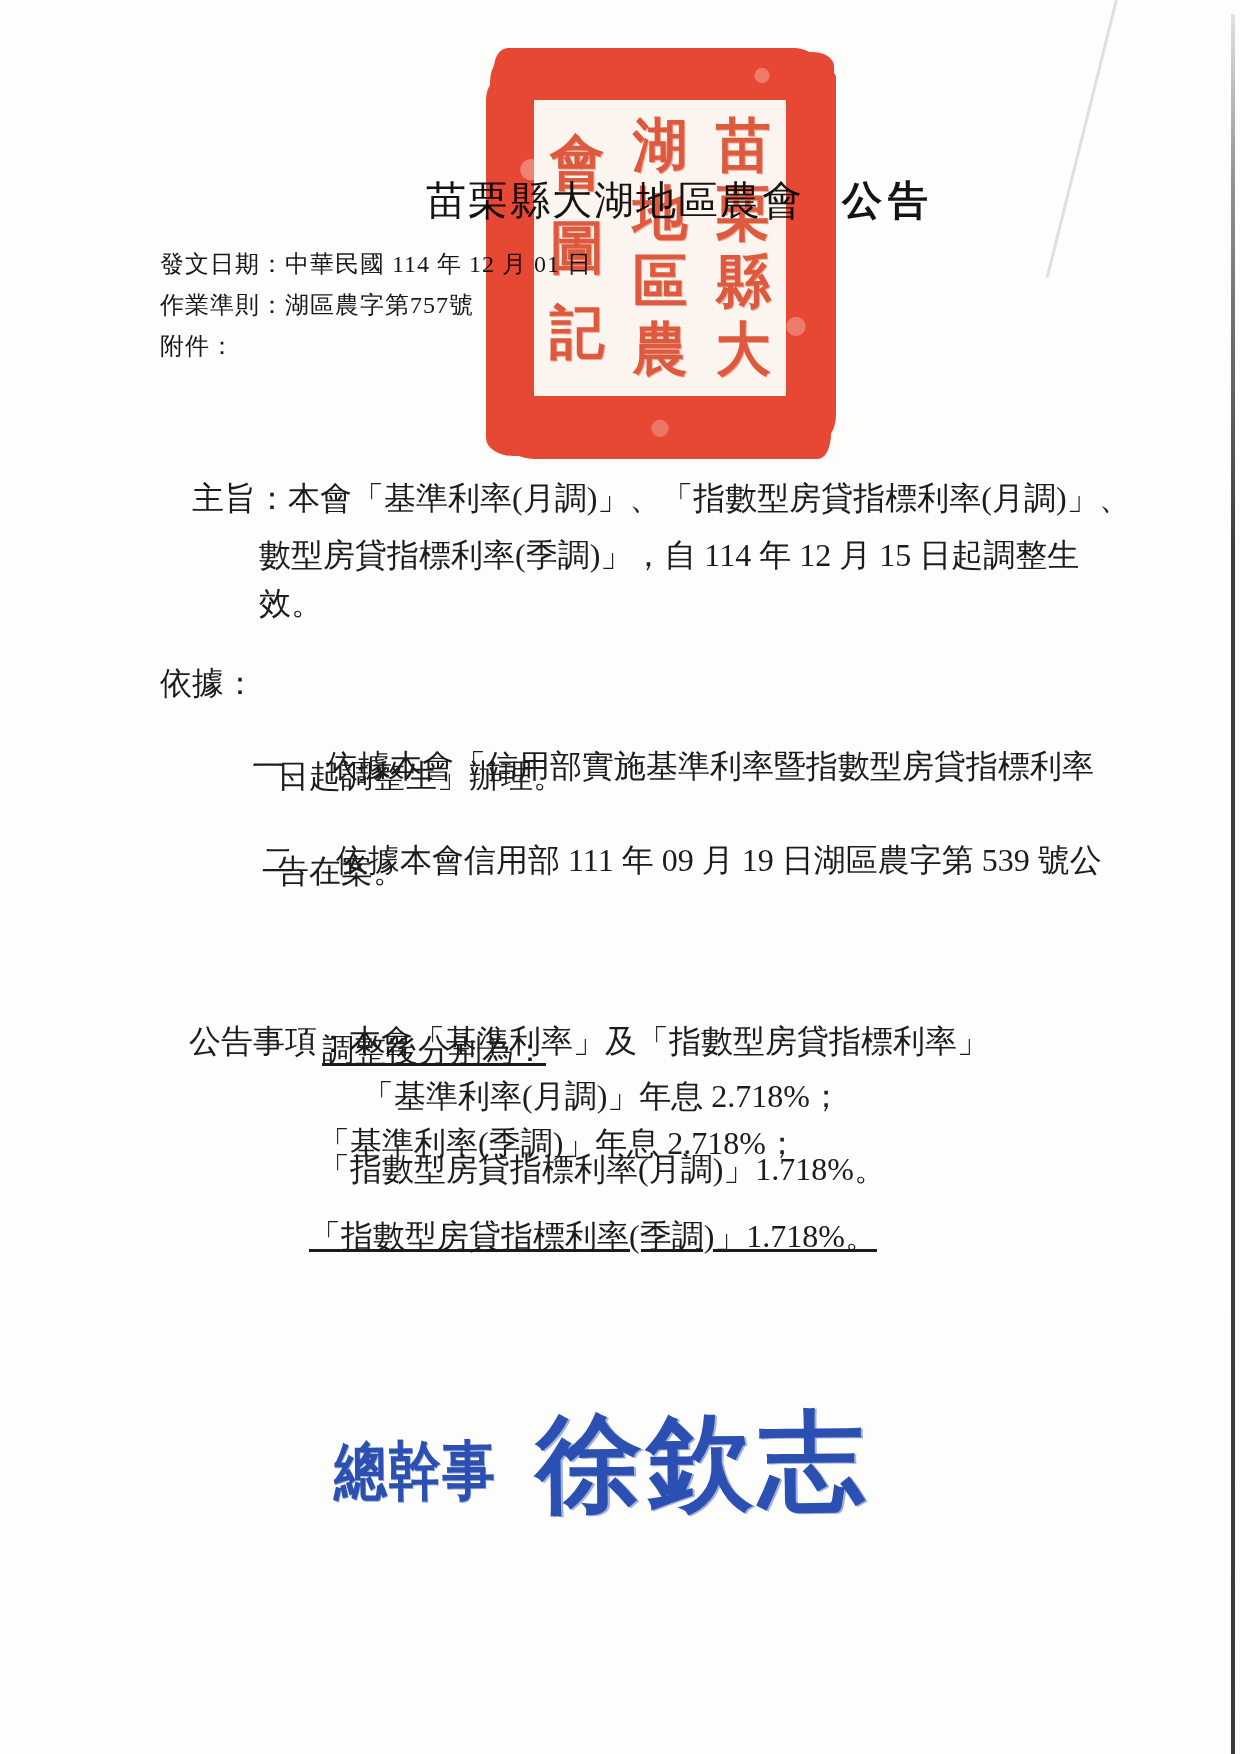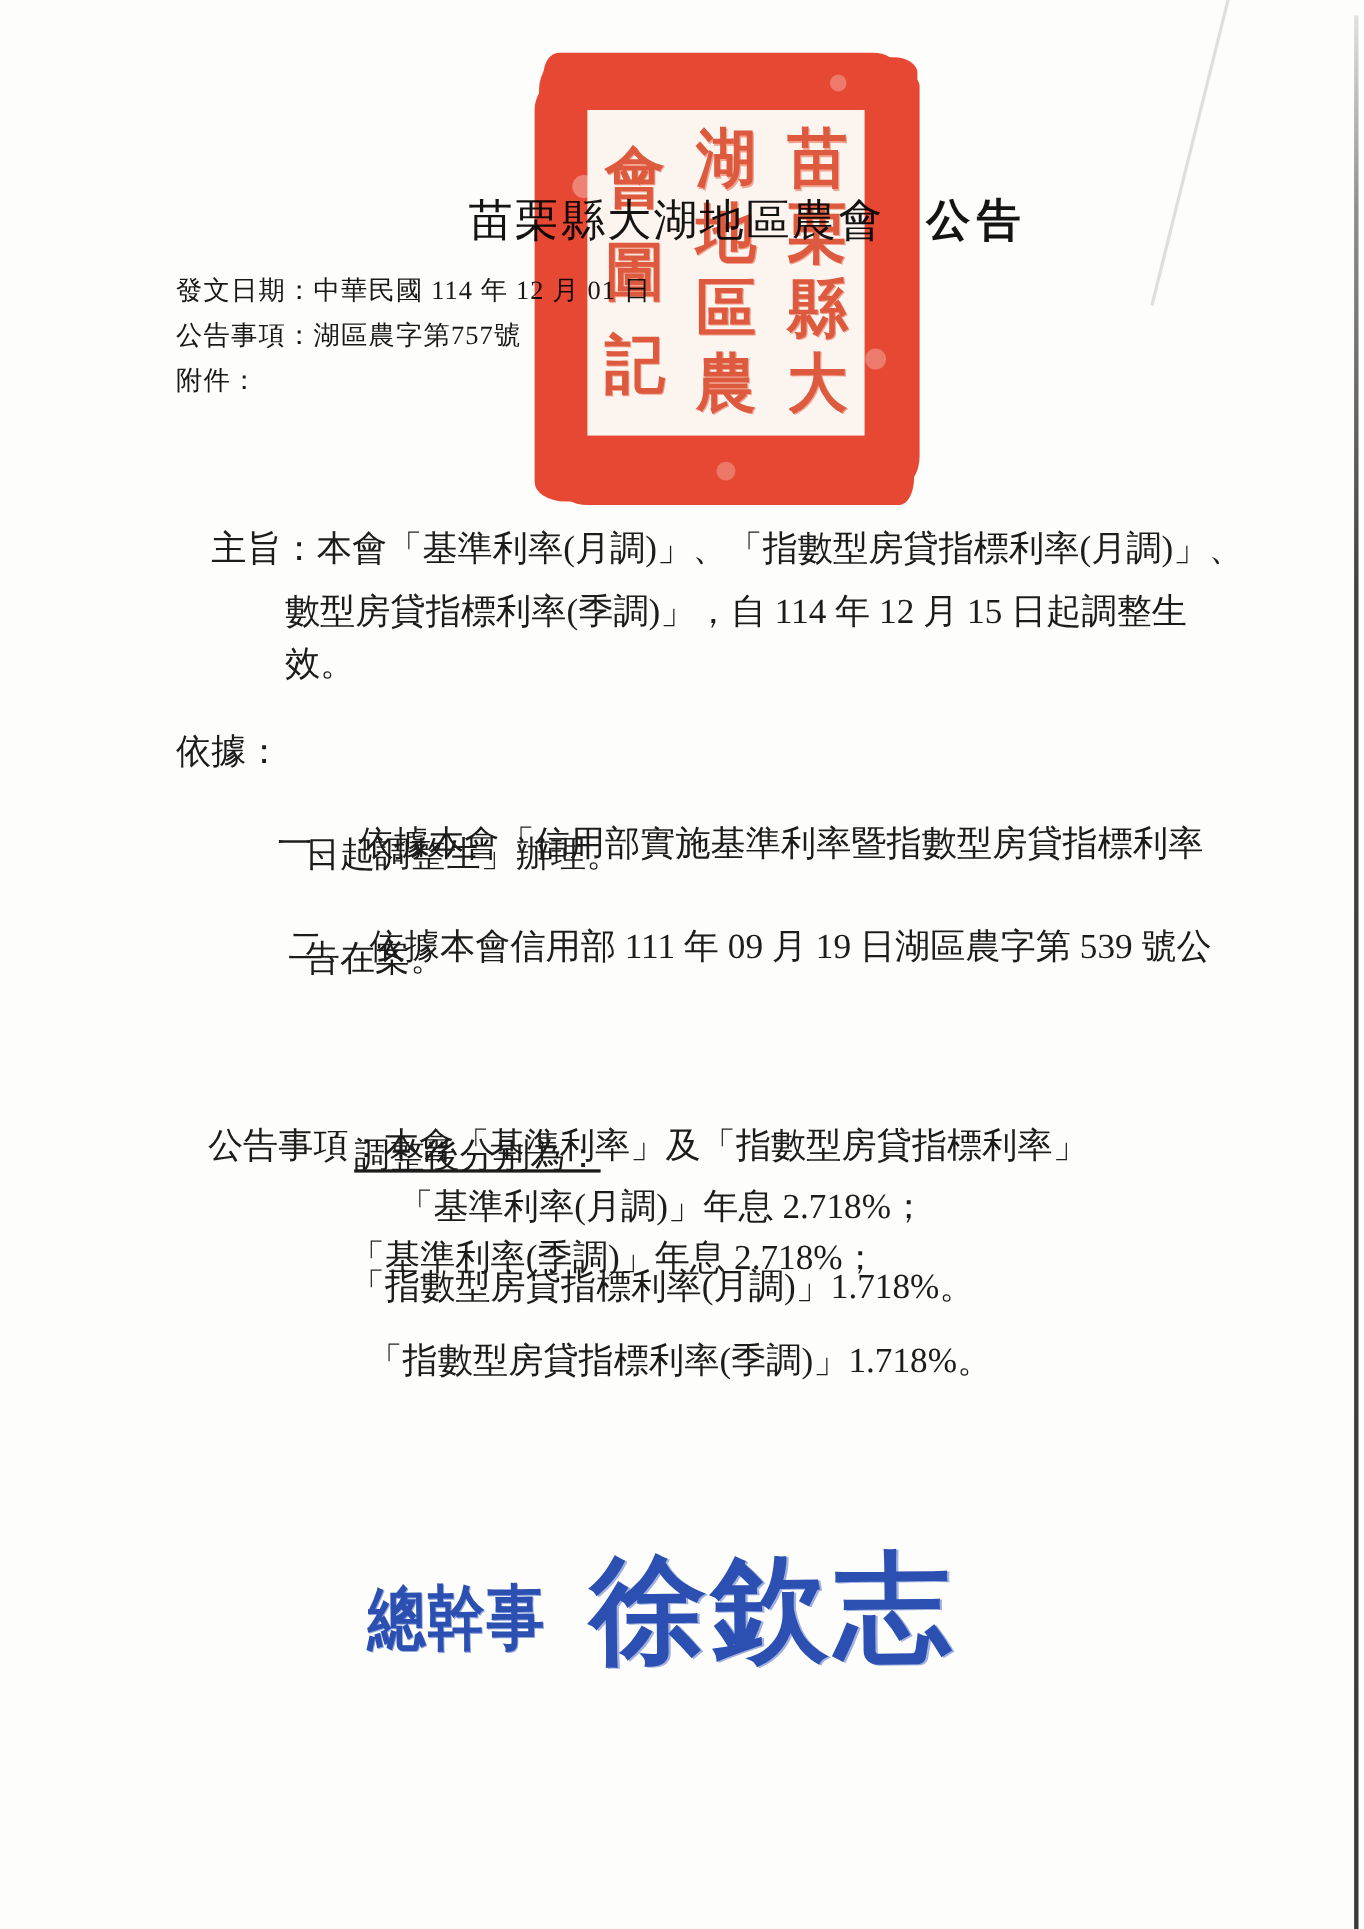--- a/index.html
+++ b/index.html
@@ -57,21 +57,21 @@
   .basis1b{left:277px;top:755px;}
   .basis2a{left:230px;top:802px;}
   .basis2b{left:277px;top:850px;}
   .num{margin-right:10px;}
 
   .ann1{left:157px;top:983px;text-align:center;}
   .ann2{left:322px;top:1029px;text-decoration:underline;}
   .ann3{left:318px;top:1075px;margin-left:44px;}
   .ann4{left:318px;top:1122px;}
   .ann5{left:318px;top:1148px;}
-  .ann6{left:334px;top:1215px;}
+  .ann6{left:309px;top:1215px;text-decoration:underline;}
 
   
   .signature{
     left:334px;top:1412px;display:flex;align-items:flex-end;
     color:#2b50b4;mix-blend-mode:multiply;transform:rotate(-0.6deg);
   }
   .sig-title{
     font-size:64px;font-weight:700;line-height:1;padding-bottom:16px;
     transform:scaleX(.82);transform-origin:left bottom;letter-spacing:2px;
     text-shadow:1px 1px 0 rgba(48,84,190,.5);
@@ -94,21 +94,21 @@
 </head>
 <body>
 
 <div class="page">
 
   <div class="abs title">
     <span>苗栗縣大湖地區農會</span><span class="doc-type">公告</span>
   </div>
 
   <div class="abs meta m1">發文日期：中華民國 114 年 12 月 01 日</div>
-  <div class="abs meta m2">公告事項：湖區農字第757號</div>
+  <div class="abs meta m2">作業準則：湖區農字第757號</div>
   <div class="abs meta m3">附件：</div>
 
   <div class="abs seal">
     <div class="seal-border"></div>
     <div class="seal-inner">
       <div class="seal-col">
         <span class="seal-glyph">會</span>
         <span class="seal-glyph">圖</span>
         <span class="seal-glyph">記</span>
       </div>

